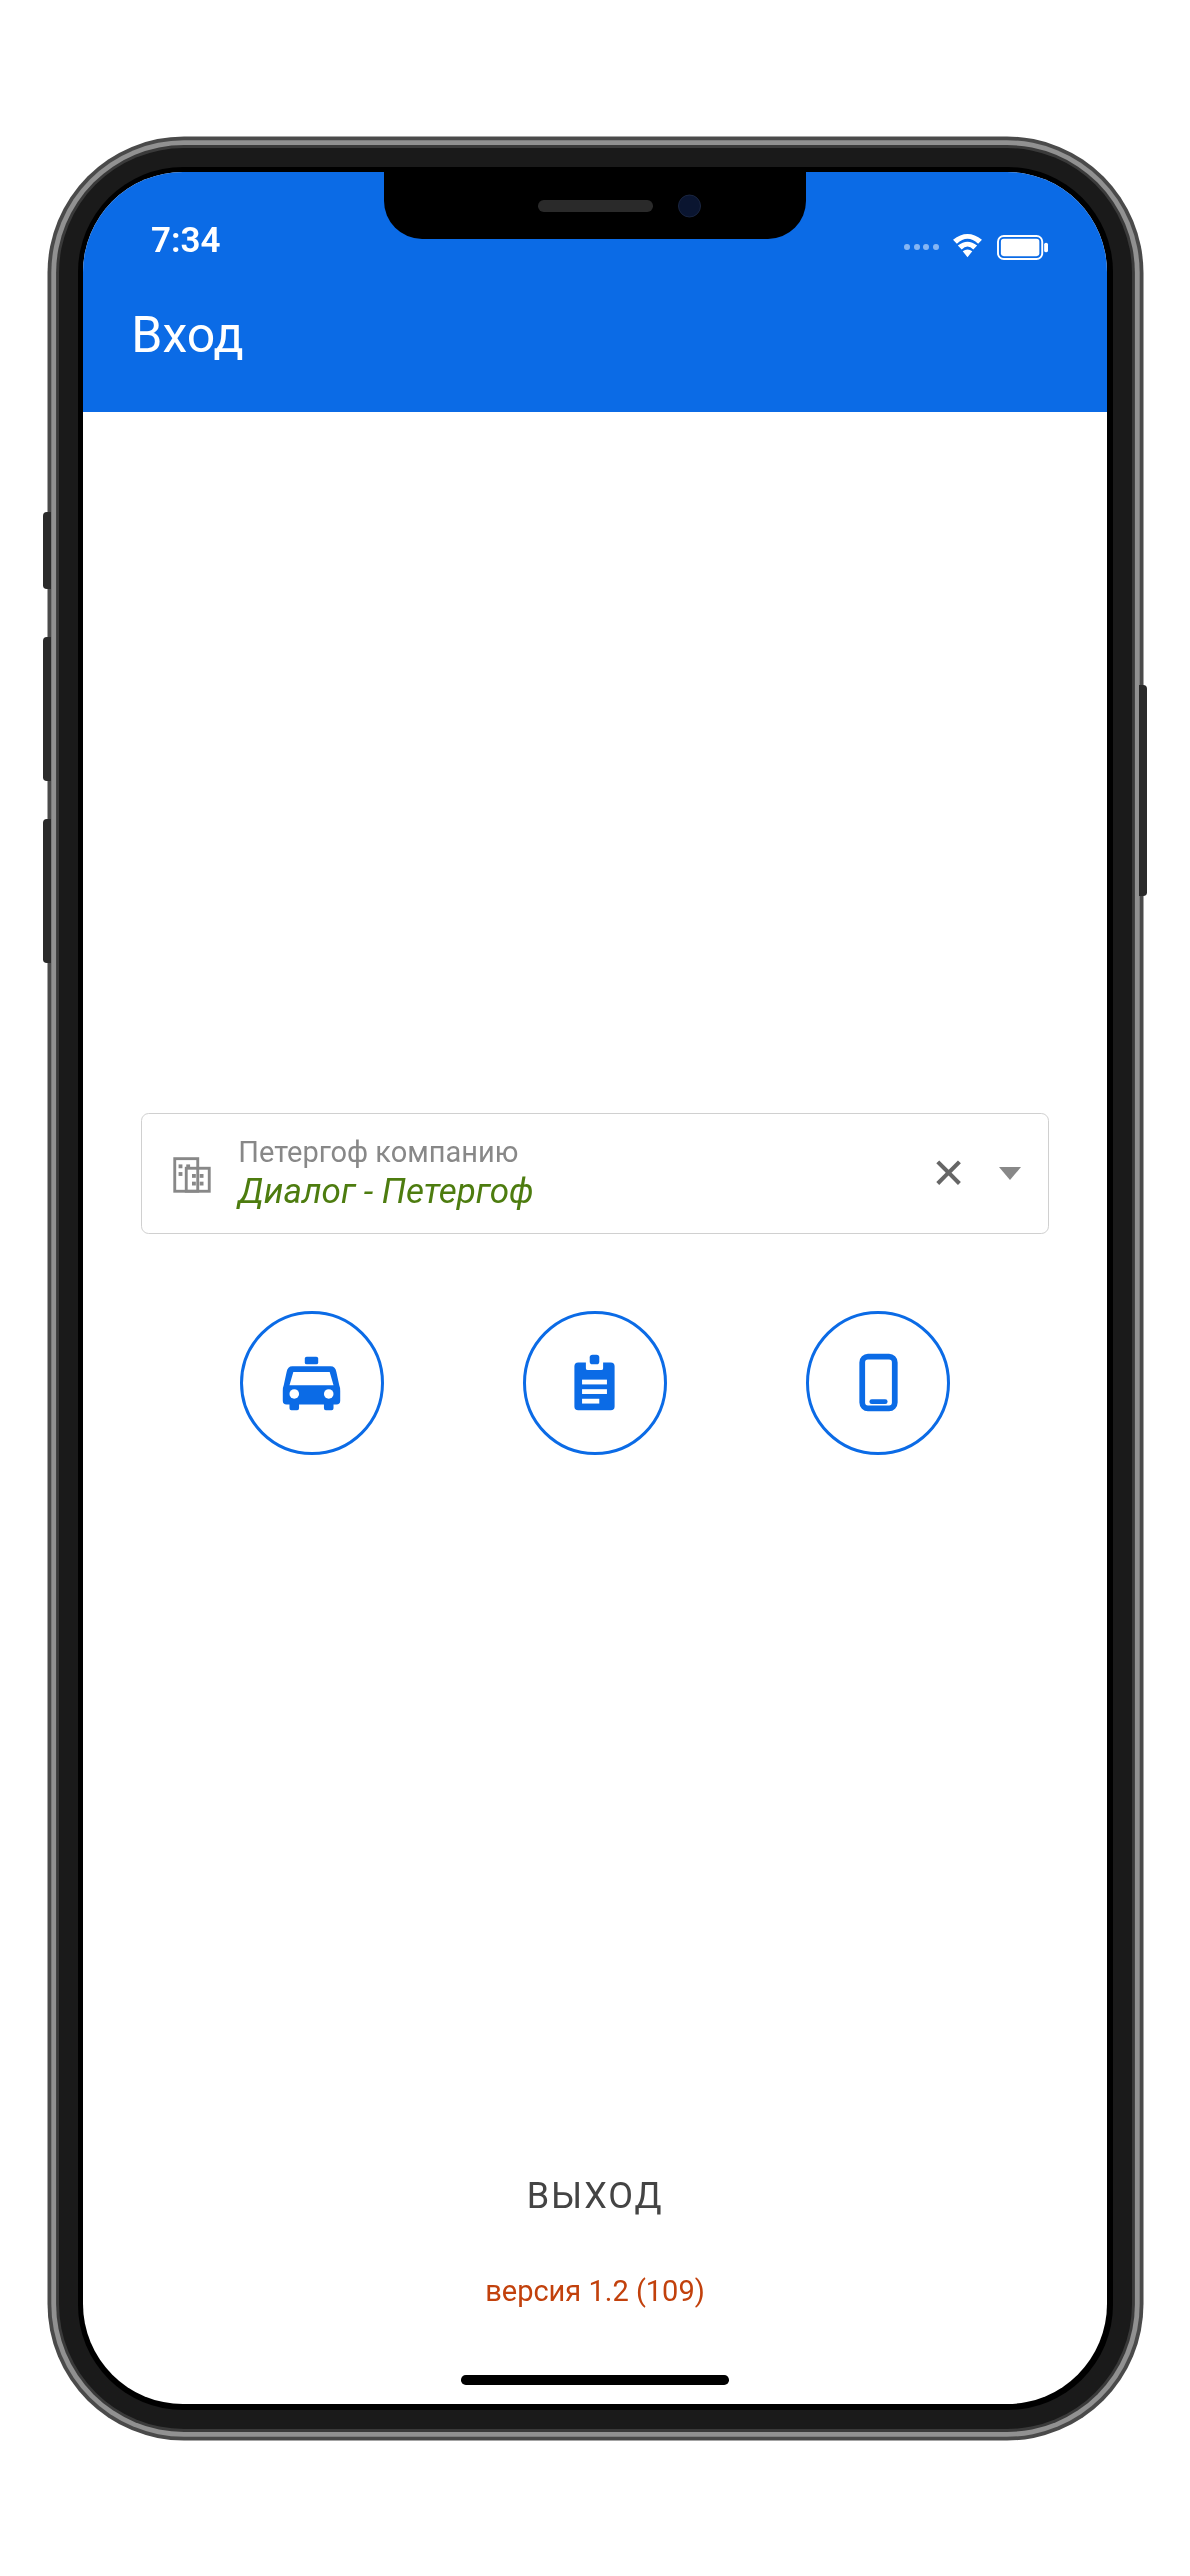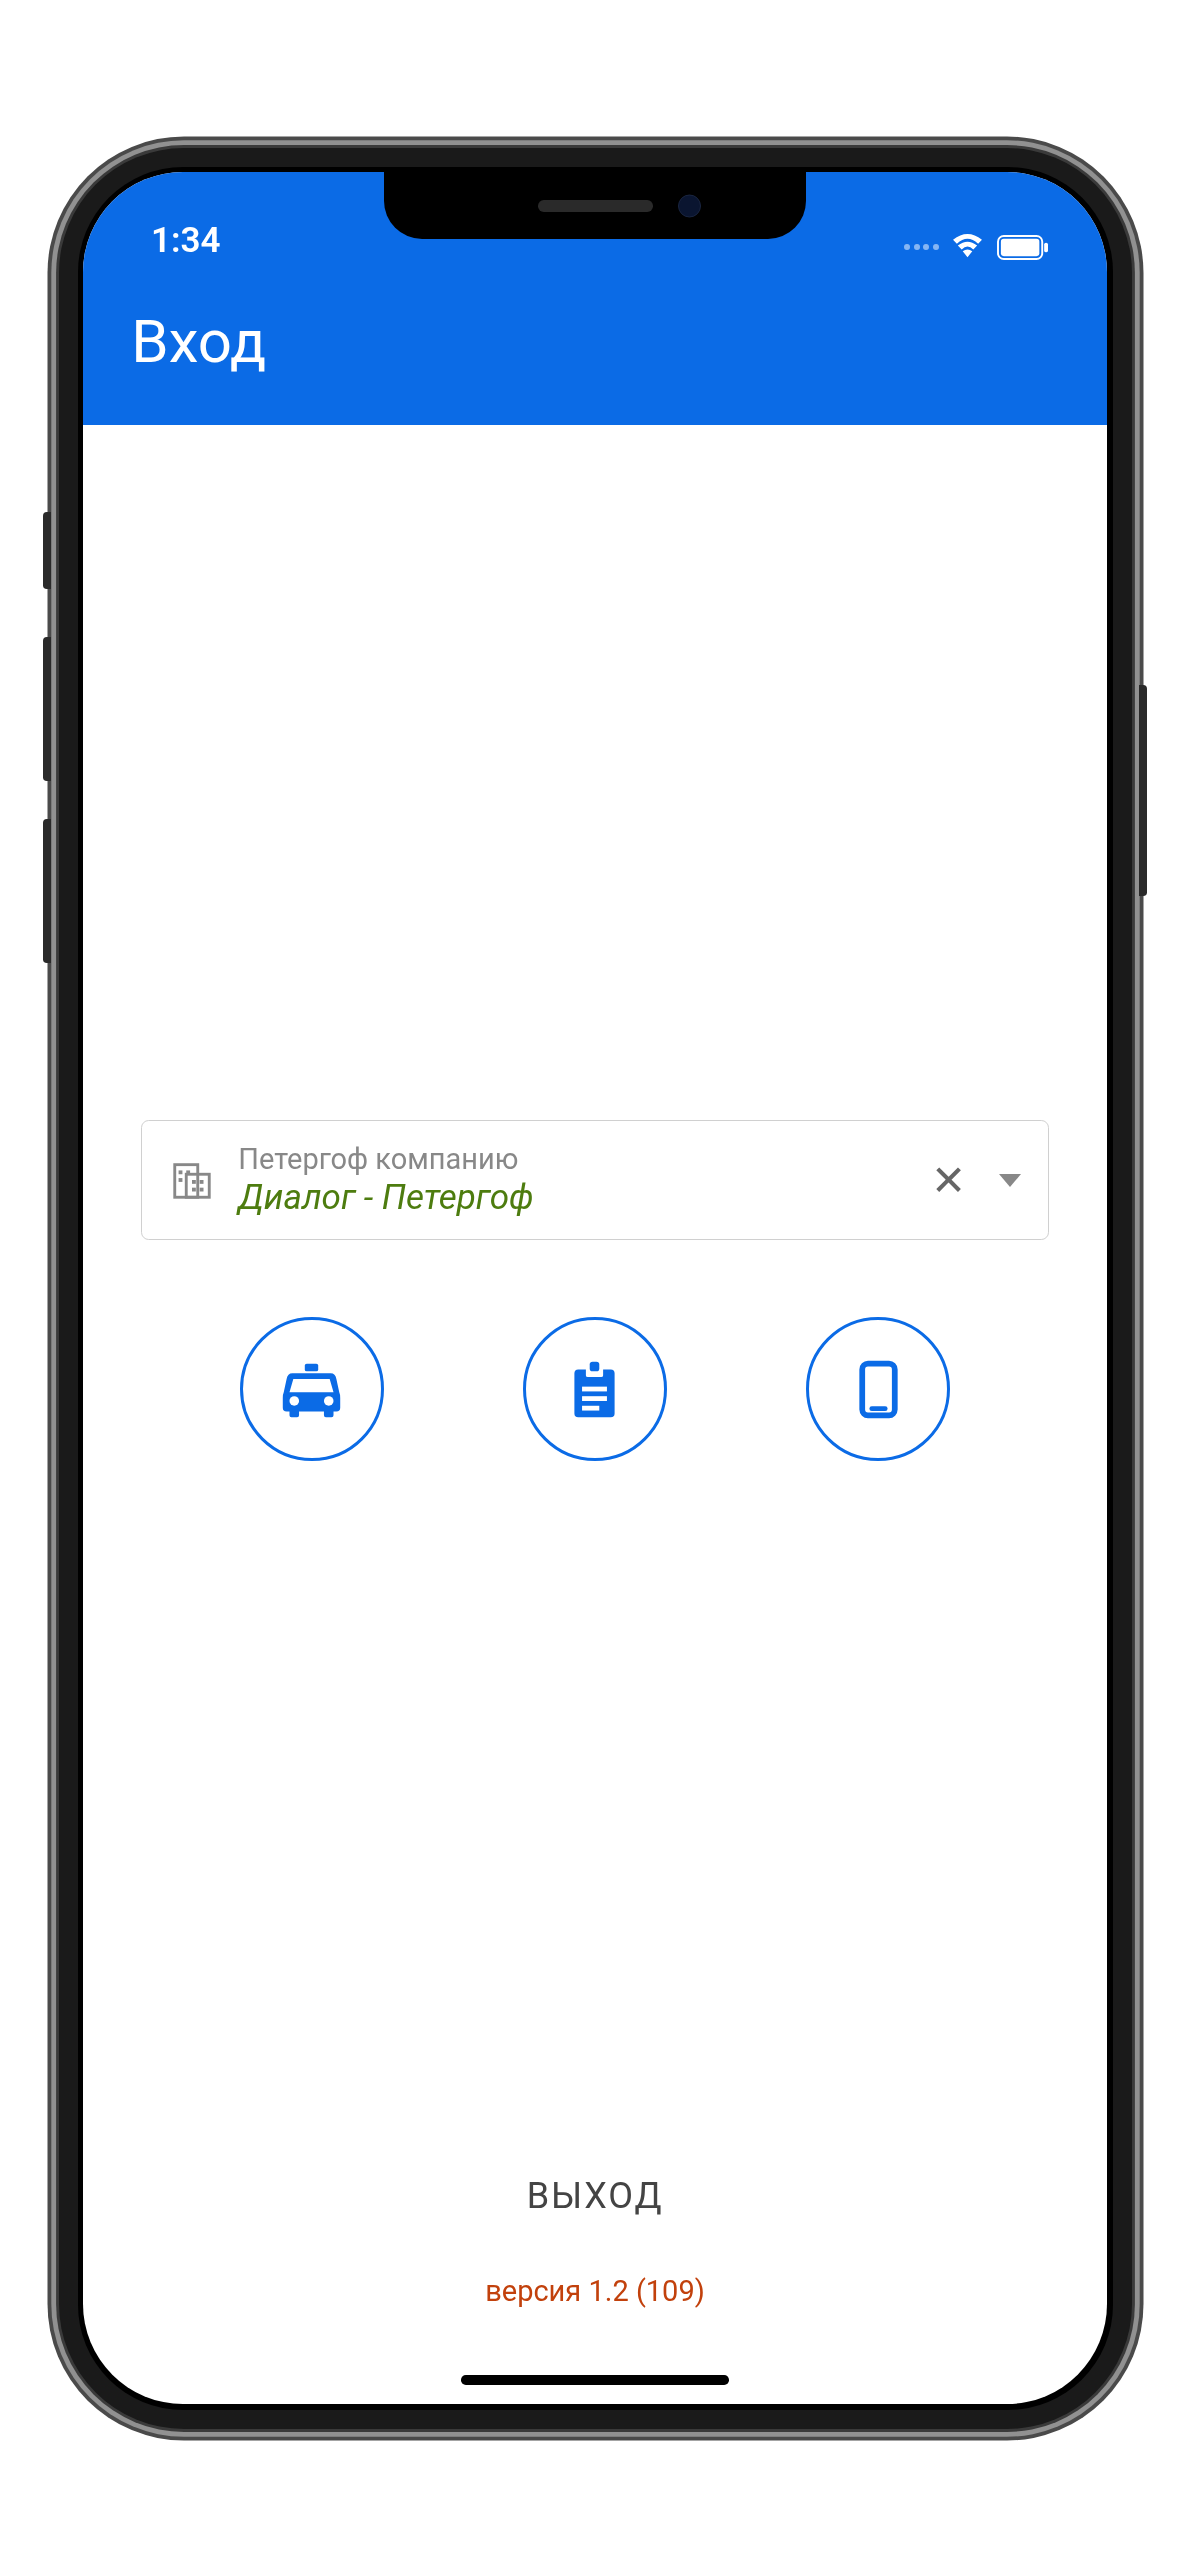--- a/index.html
+++ b/index.html
@@ -156,21 +156,21 @@
       border-radius: 50%;
     }
     
     .header {
       background: #0b6be6;
       color: white;
       padding: 38px 48px 48px;
     }
     
     .header-title {
-      font-size: 60px;
+      font-size: 50px;
       font-weight: 400;
     }
     
     .content {
       flex: 1;
       display: flex;
       flex-direction: column;
       padding: 0 58px;
     }
     
@@ -298,21 +298,21 @@
 
   <div class="phone-inner">
     <div class="screen">
 
       <div class="notch">
         <div class="speaker"></div>
         <div class="camera"></div>
       </div>
 
       <div class="status-bar">
-        <div class="status-time">1:34</div>
+        <div class="status-time">7:34</div>
         <div class="status-right">
           <div class="status-dots">
             <div class="status-dot"></div>
             <div class="status-dot"></div>
             <div class="status-dot"></div>
             <div class="status-dot"></div>
           </div>
           <svg width="35" height="27" viewBox="0 0 36 28" fill="white">
             <path d="M18 24 L13 18 Q18 14 23 18 Z M8 12 Q18 4 28 12 L24 16 Q18 10 12 16 Z M3 6 Q18 -6 33 6 L29 10 Q18 0 7 10 Z"></path>
           </svg>

